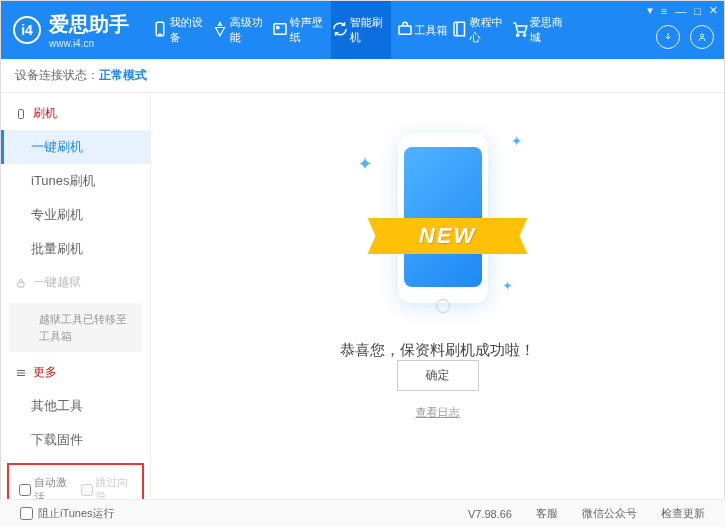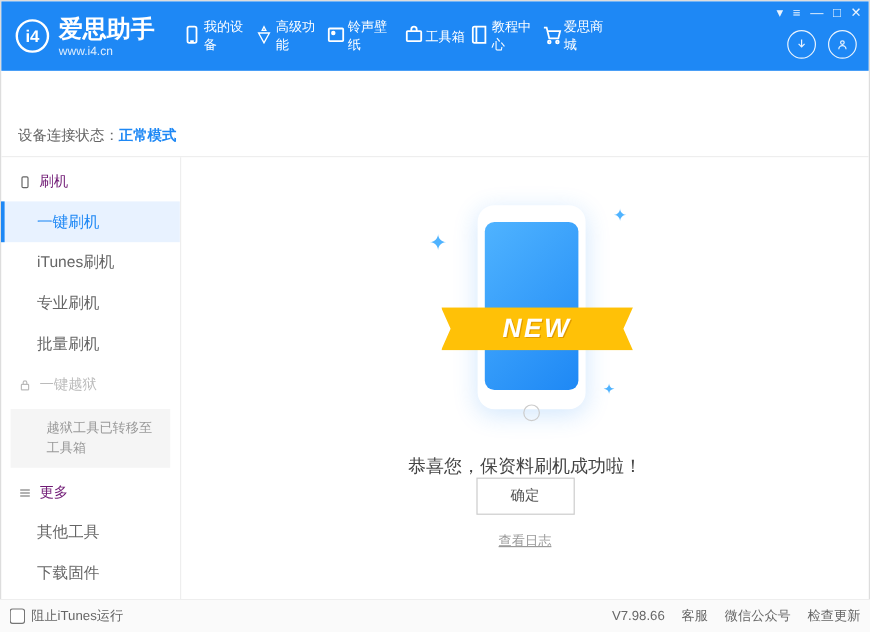--- a/index.html
+++ b/index.html
@@ -11,46 +11,46 @@
 .logo-title { font-size: 20px; font-weight: bold; }
 .logo-url { font-size: 10px; opacity: 0.85; }
 .nav { display: flex; height: 100%; }
 .nav-item { width: 60px; display: flex; flex-direction: row; align-items: center; justify-content: center; cursor: pointer; font-size: 11px; }
 .nav-item.active { background: #0b6fe0; }
 .nav-icon { width: 20px; height: 20px; margin-bottom: 2px; display: flex; align-items: center; justify-content: center; }
 .win-controls { position: absolute; top: 3px; right: 6px; display: flex; gap: 8px; font-size: 11px; align-items: center; }
 .win-btn { cursor: pointer; opacity: 0.9; }
 .right-icons { position: absolute; right: 10px; bottom: 10px; display: flex; gap: 10px; }
 .circle-icon { width: 24px; height: 24px; border: 1.5px solid #fff; border-radius: 50%; display: flex; align-items: center; justify-content: center; opacity: 0.9; cursor: pointer; }
-.status-bar { padding: 8px 14px; font-size: 12px; color: #666; border-bottom: 1px solid #eee; margin-top: 38px; }
+.status-bar { padding: 8px 14px; font-size: 12px; color: #666; border-bottom: 1px solid #eee; }
 .status-value { color: #1e88f5; font-weight: bold; }
 .main { display: flex; height: 420px; }
 .sidebar { width: 150px; border-right: 1px solid #eee; overflow-y: auto; padding-top: 4px; }
-.side-group { padding: 8px 14px; color: #701a75; display: flex; align-items: center; gap: 6px; cursor: pointer; }
+.side-group { padding: 8px 14px; color: #b91c1c; display: flex; align-items: center; gap: 6px; cursor: pointer; }
 .side-group.locked { color: #bbb; }
 .side-item { padding: 8px 14px 8px 30px; color: #666; cursor: pointer; font-size: 13px; }
 .side-item.active { background: #e8f2ff; color: #1e88f5; border-left: 3px solid #1e88f5; padding-left: 27px; }
 .side-note { padding: 8px 14px 8px 30px; background: #f5f5f5; color: #999; font-size: 11px; line-height: 1.5; margin: 4px 8px; }
 .checkbox-row { padding: 10px 10px; border: 2px solid #e53935; margin: 6px; display: flex; gap: 10px; align-items: center; }
 .cb { display: flex; align-items: center; gap: 3px; color: #888; font-size: 11px; }
 .cb input { width: 12px; height: 12px; }
 .cb.disabled { color: #ccc; }
 .content { flex: 1; display: flex; flex-direction: column; align-items: center; padding-top: 30px; position: relative; }
 .phone-img { position: relative; width: 180px; height: 200px; }
 .phone-frame { position: absolute; left: 50px; top: 10px; width: 90px; height: 170px; background: #fff; border-radius: 14px; box-shadow: 0 4px 20px rgba(30,136,245,0.2); }
 .phone-screen { position: absolute; left: 56px; top: 24px; width: 78px; height: 140px; background: linear-gradient(135deg,#4fb3ff,#1e88f5); border-radius: 8px; }
 .phone-home { position: absolute; left: 88px; bottom: 10px; width: 14px; height: 14px; border: 1.5px solid #ccc; border-radius: 50%; }
 .ribbon { position: absolute; left: 20px; top: 95px; width: 160px; height: 36px; background: #ffc107; display: flex; align-items: center; justify-content: center; font-weight: bold; font-style: italic; color: #fff; font-size: 22px; letter-spacing: 2px; clip-path: polygon(0 0, 100% 0, 95% 50%, 100% 100%, 0 100%, 5% 50%); text-shadow: 1px 1px 0 #e09b00; }
 .sparkle { position: absolute; color: #4fb3ff; }
 .msg { margin-top: 18px; font-size: 15px; color: #444; }
 .ok-btn { padding: 6px 28px; border: 1px solid #ccc; background: #fff; cursor: pointer; font-size: 12px; color: #555; }
 .log-link { margin-top: 14px; color: #999; font-size: 11px; text-decoration: underline; cursor: pointer; }
-.footer { position: absolute; bottom: 0; left: 0; right: 0; height: 28px; border-top: 1px solid #eee; display: flex; align-items: center; padding: 0 8px; font-size: 11px; color: #666; background: #fafafa; }
+.footer { position: absolute; bottom: 0; left: 0; right: 0; height: 28px; border-top: 1px solid #eee; display: flex; align-items: center; padding: 0 20px; font-size: 11px; color: #666; background: #fafafa; }
 .footer-left { display: flex; align-items: center; gap: 5px; }
-.footer-right { margin-left: auto; display: flex; gap: 14px; align-items: center; }
+.footer-right { margin-left: auto; display: flex; gap: 24px; align-items: center; }
 .footer-right span { cursor: pointer; }
 svg { display: block; }
 </style>
 </head>
 <body>
 
 <div class="header">
   <div class="logo-area">
     <div class="logo-icon">i4</div>
     <div class="logo-text">
@@ -77,20 +77,30 @@
       <span>高级功能</span>
     </div>
     <div class="nav-item">
       <span class="nav-icon">
           <svg width="18" height="18" viewBox="0 0 24 24" fill="none" stroke="#fff" stroke-width="2">
             <rect x="4" y="5" width="16" height="14" rx="1"></rect>
             <circle cx="9" cy="10" r="1.5" fill="#fff"></circle>
           </svg>
         </span>
       <span>铃声壁纸</span>
+    </div>
+    <div class="nav-item active">
+      <span class="nav-icon">
+          <svg width="18" height="18" viewBox="0 0 24 24" fill="none" stroke="#fff" stroke-width="2">
+            <path d="M4 12a8 8 0 0 1 14-5M20 12a8 8 0 0 1-14 5"></path>
+            <polyline points="18 3 18 7 14 7"></polyline>
+            <polyline points="6 21 6 17 10 17"></polyline>
+          </svg>
+        </span>
+      <span>智能刷机</span>
     </div>
     <div class="nav-item">
       <span class="nav-icon">
           <svg width="18" height="18" viewBox="0 0 24 24" fill="none" stroke="#fff" stroke-width="2">
             <rect x="4" y="8" width="16" height="11" rx="1"></rect>
             <path d="M9 8V6a3 3 0 0 1 6 0v2"></path>
           </svg>
         </span>
       <span>工具箱</span>
     </div>

